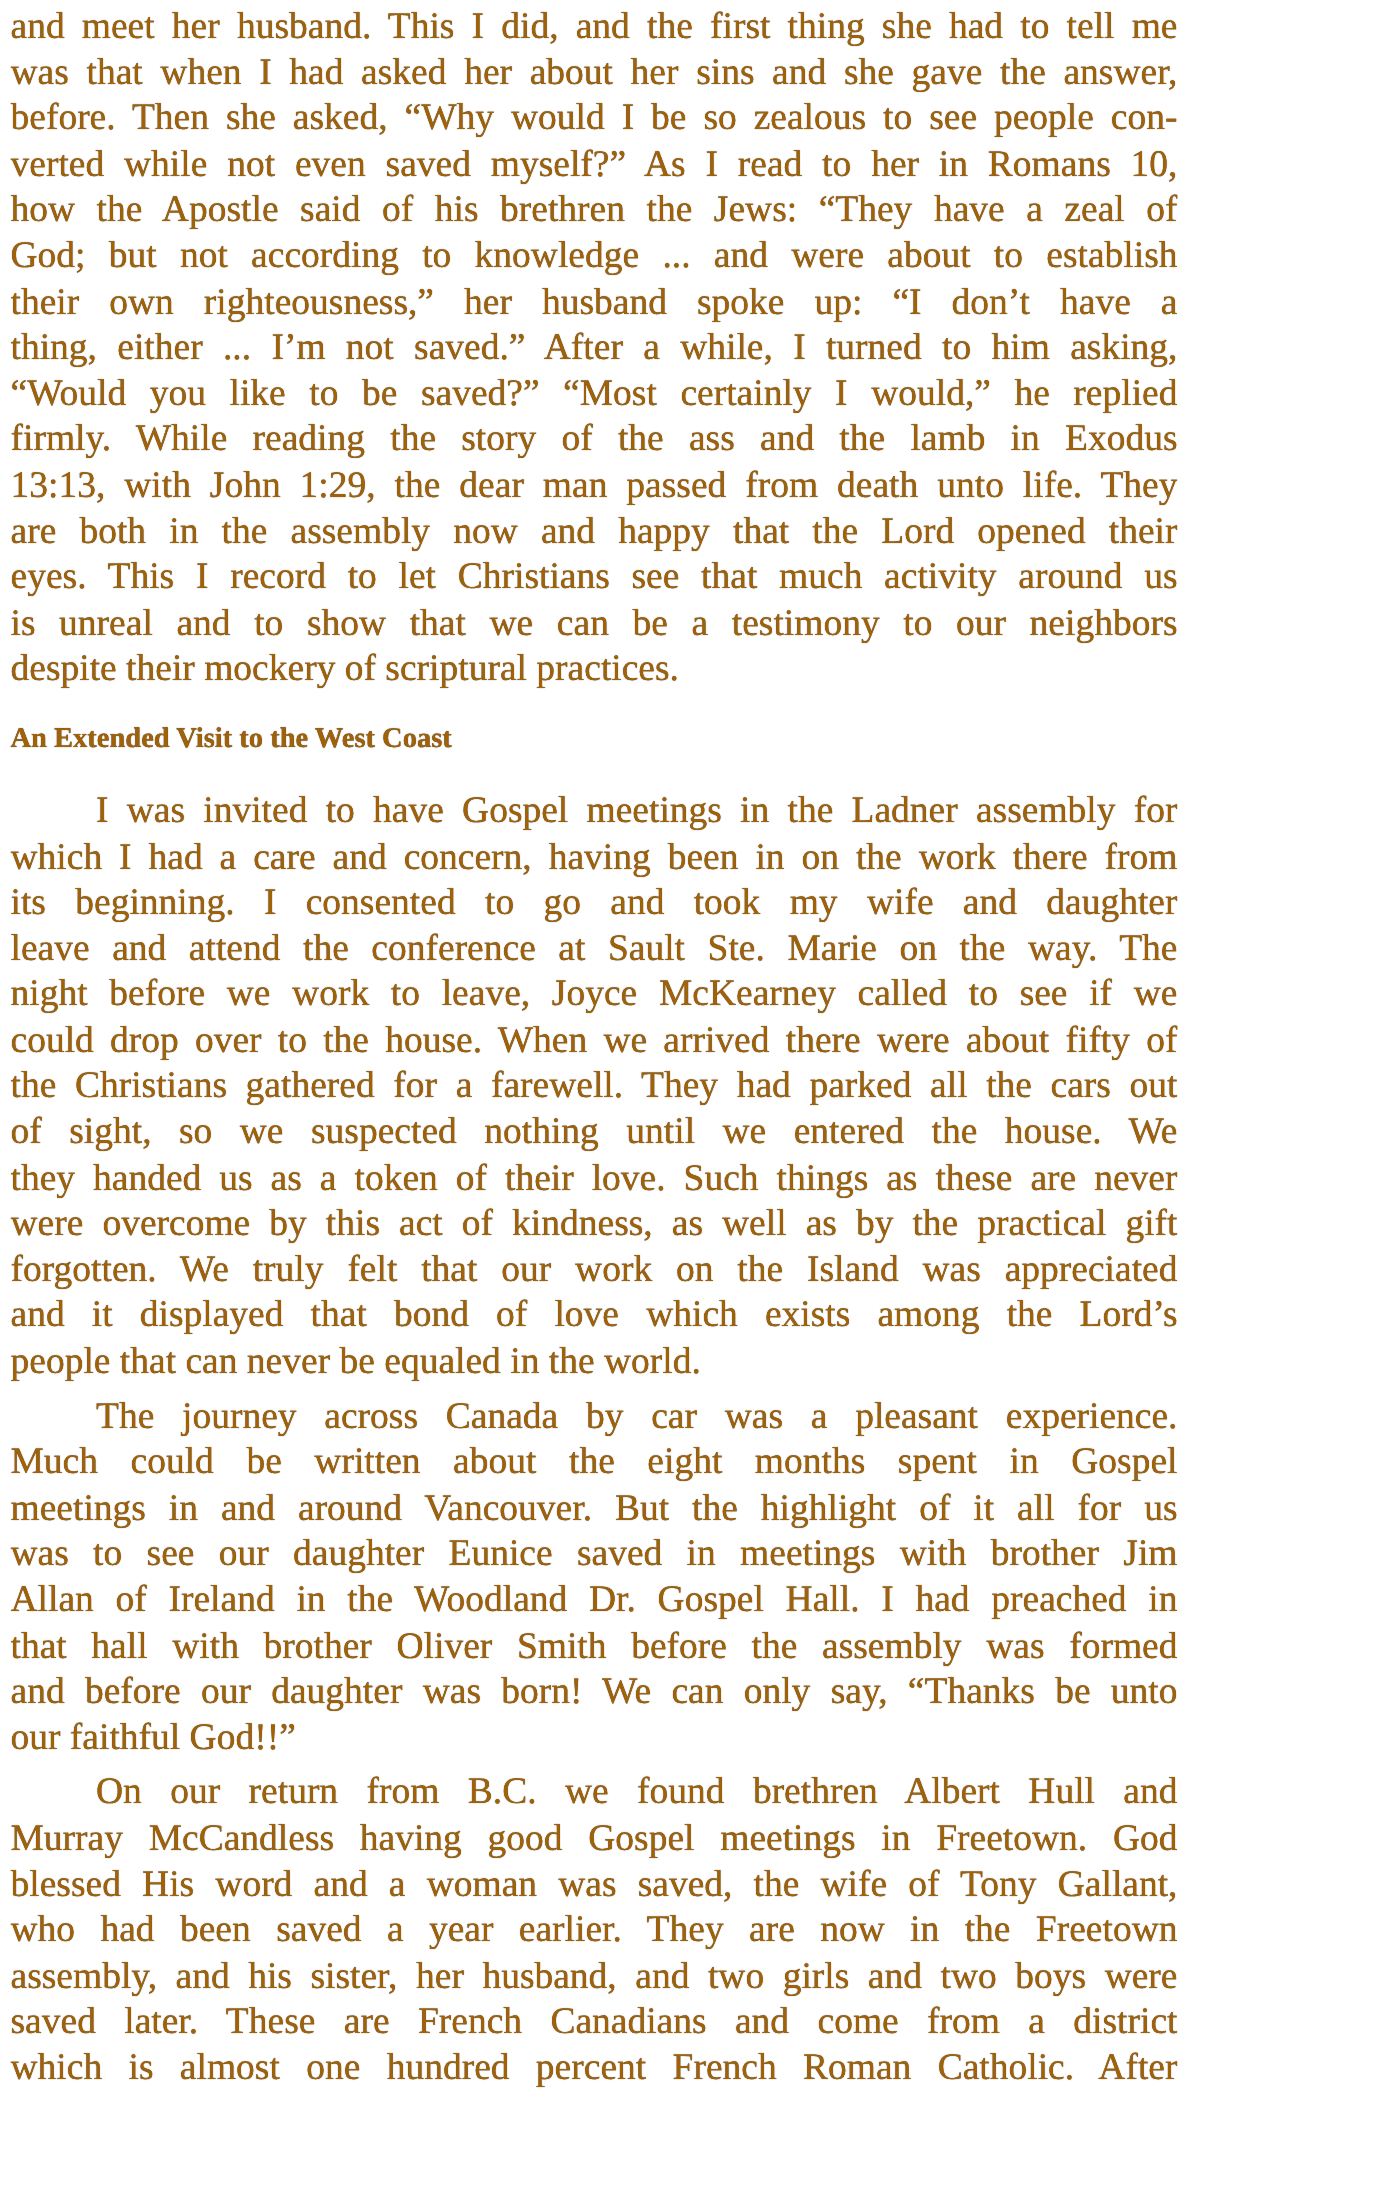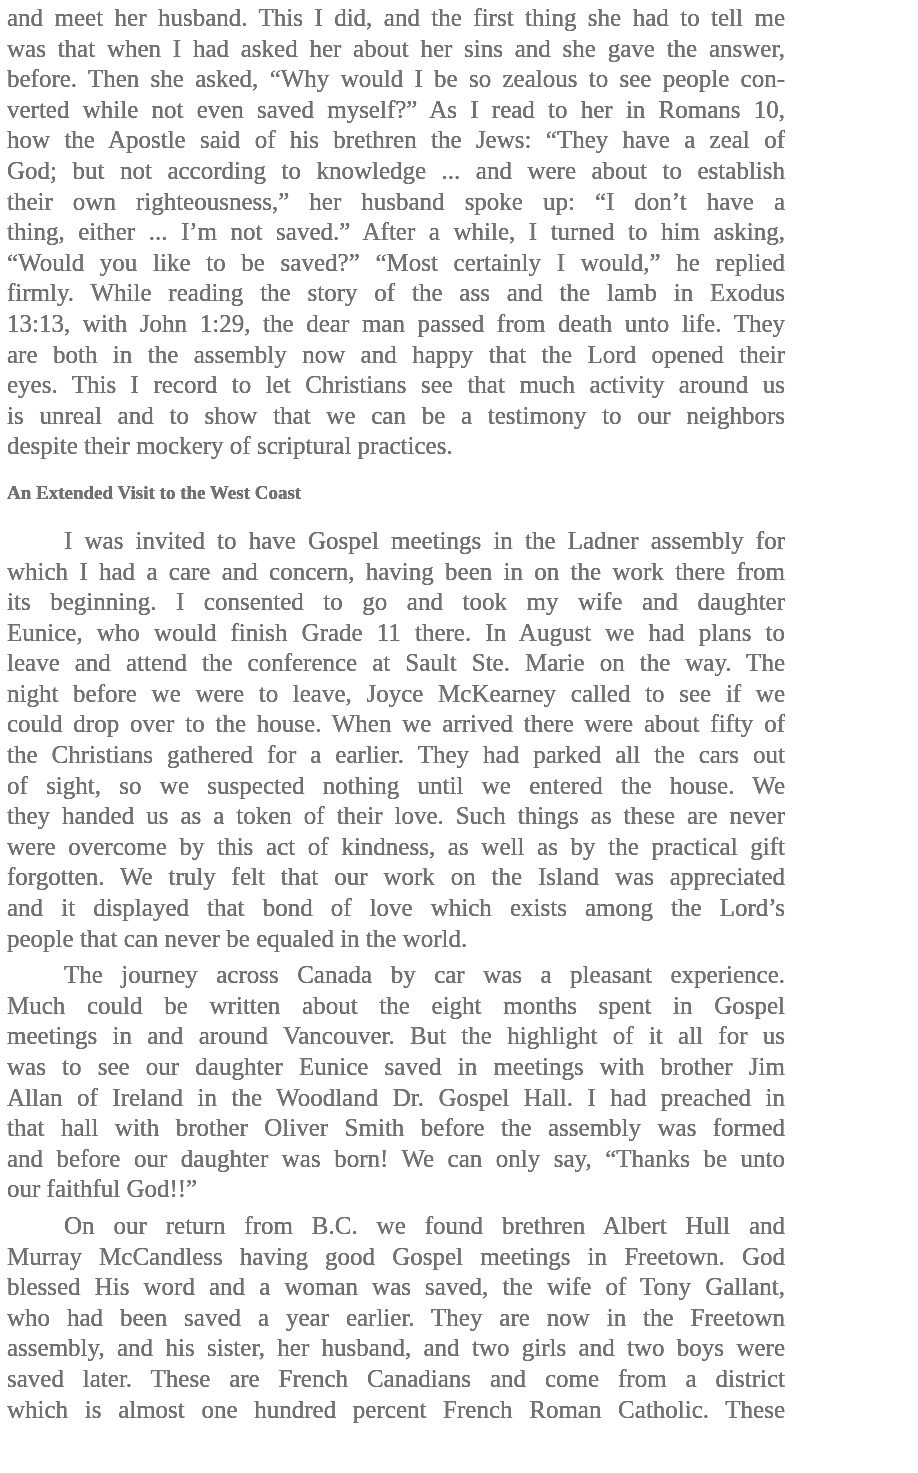--- a/index.html
+++ b/index.html
@@ -12,21 +12,21 @@
     height: 1473px;
     overflow: hidden;
   }
   .page {
     box-sizing: border-box;
     width: 794px;
     height: 1473px;
     padding: 3px 9px 0 7px;
     background: #ffffff;
     font-family: "Liberation Serif", "DejaVu Serif", serif;
-    color: #737373;
+    color: #a16207;
   }
   .para {
     margin: 0;
   }
   .para + .para {
     margin-top: 6px;
   }
   .line {
     font-size: 25px;
     line-height: 30.6px;
@@ -70,25 +70,24 @@
       <div class="line fill">are both in the assembly now and happy that the Lord opened their</div>
       <div class="line fill">eyes. This I record to let Christians see that much activity around us</div>
       <div class="line fill">is unreal and to show that we can be a testimony to our neighbors</div>
       <div class="line">despite their mockery of scriptural practices.</div>
     </div>
     <h2 class="heading">An Extended Visit to the West Coast</h2>
     <div class="para">
       <div class="line fill indent">I was invited to have Gospel meetings in the Ladner assembly for</div>
       <div class="line fill">which I had a care and concern, having been in on the work there from</div>
       <div class="line fill">its beginning. I consented to go and took my wife and daughter</div>
-      <div class="line fill">Eunice, who would finish Grade 11 there. In August we had plans to</div>
       <div class="line fill">leave and attend the conference at Sault Ste. Marie on the way. The</div>
-      <div class="line fill">night before we were to leave, Joyce McKearney called to see if we</div>
+      <div class="line fill">night before we work to leave, Joyce McKearney called to see if we</div>
       <div class="line fill">could drop over to the house. When we arrived there were about fifty of</div>
-      <div class="line fill">the Christians gathered for a earlier. They had parked all the cars out</div>
+      <div class="line fill">the Christians gathered for a farewell. They had parked all the cars out</div>
       <div class="line fill">of sight, so we suspected nothing until we entered the house. We</div>
       <div class="line fill">they handed us as a token of their love. Such things as these are never</div>
       <div class="line fill">were overcome by this act of kindness, as well as by the practical gift</div>
       <div class="line fill">forgotten. We truly felt that our work on the Island was appreciated</div>
       <div class="line fill">and it displayed that bond of love which exists among the Lord’s</div>
       <div class="line">people that can never be equaled in the world.</div>
     </div>
     <div class="para">
       <div class="line fill indent">The journey across Canada by car was a pleasant experience.</div>
       <div class="line fill">Much could be written about the eight months spent in Gospel</div>
@@ -99,15 +98,15 @@
       <div class="line fill">and before our daughter was born! We can only say, “Thanks be unto</div>
       <div class="line">our faithful God!!”</div>
     </div>
     <div class="para">
       <div class="line fill indent">On our return from B.C. we found brethren Albert Hull and</div>
       <div class="line fill">Murray McCandless having good Gospel meetings in Freetown. God</div>
       <div class="line fill">blessed His word and a woman was saved, the wife of Tony Gallant,</div>
       <div class="line fill">who had been saved a year earlier. They are now in the Freetown</div>
       <div class="line fill">assembly, and his sister, her husband, and two girls and two boys were</div>
       <div class="line fill">saved later. These are French Canadians and come from a district</div>
-      <div class="line fill">which is almost one hundred percent French Roman Catholic. These</div>
+      <div class="line fill">which is almost one hundred percent French Roman Catholic. After</div>
     </div>
   </main>
 
 </body></html>

